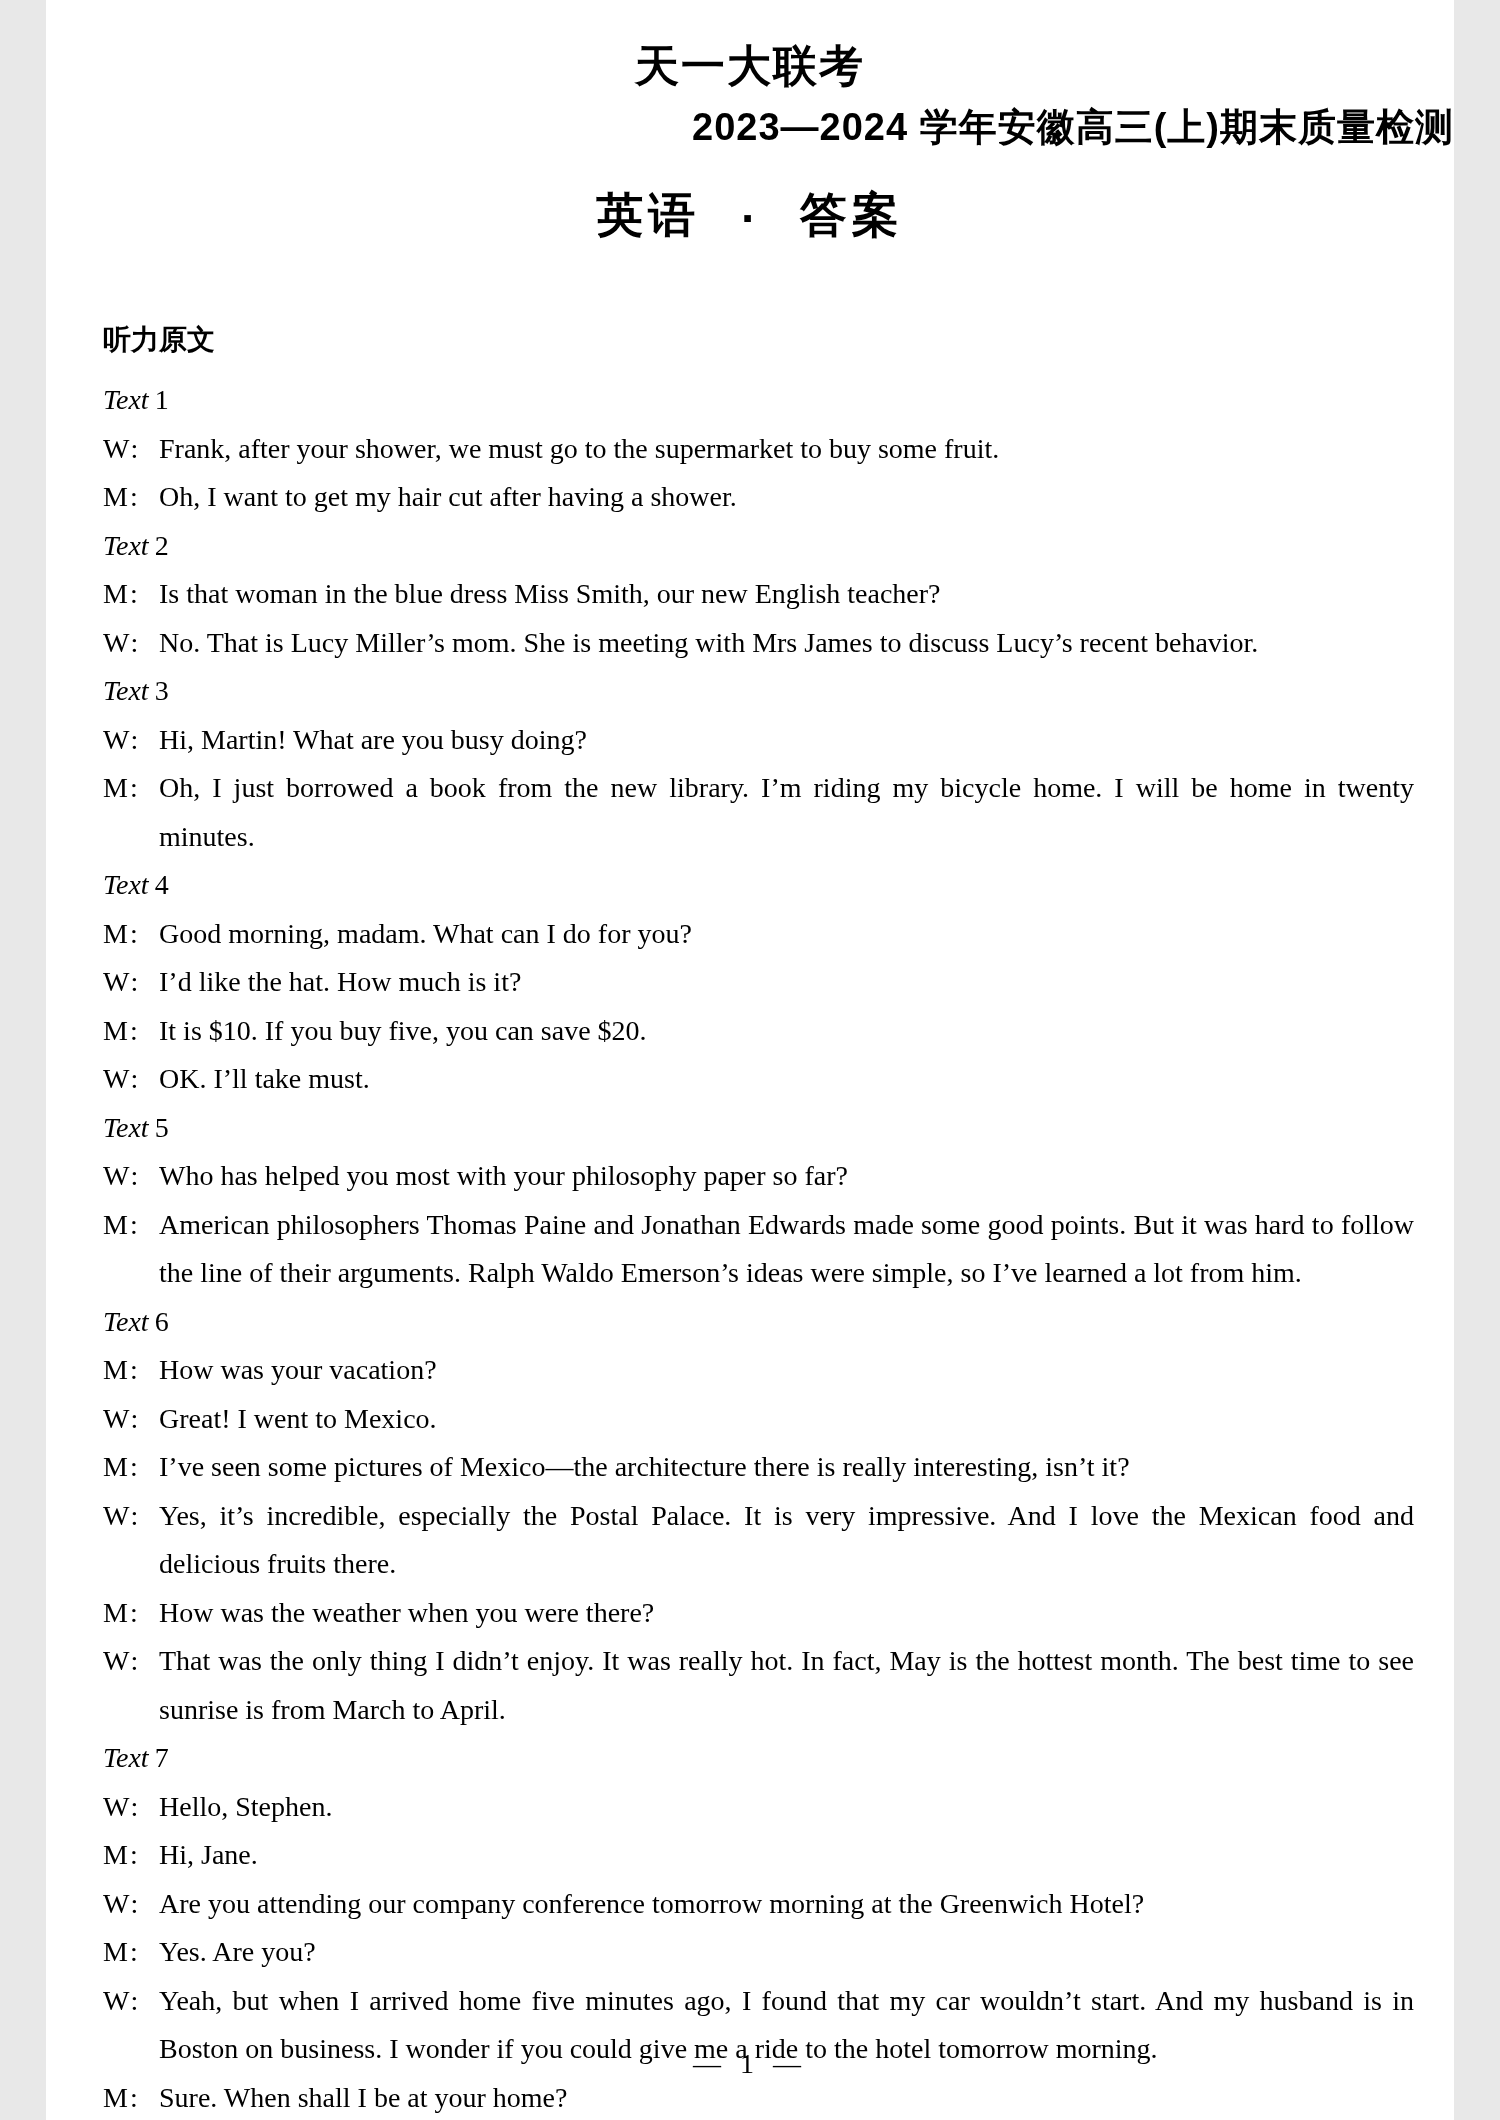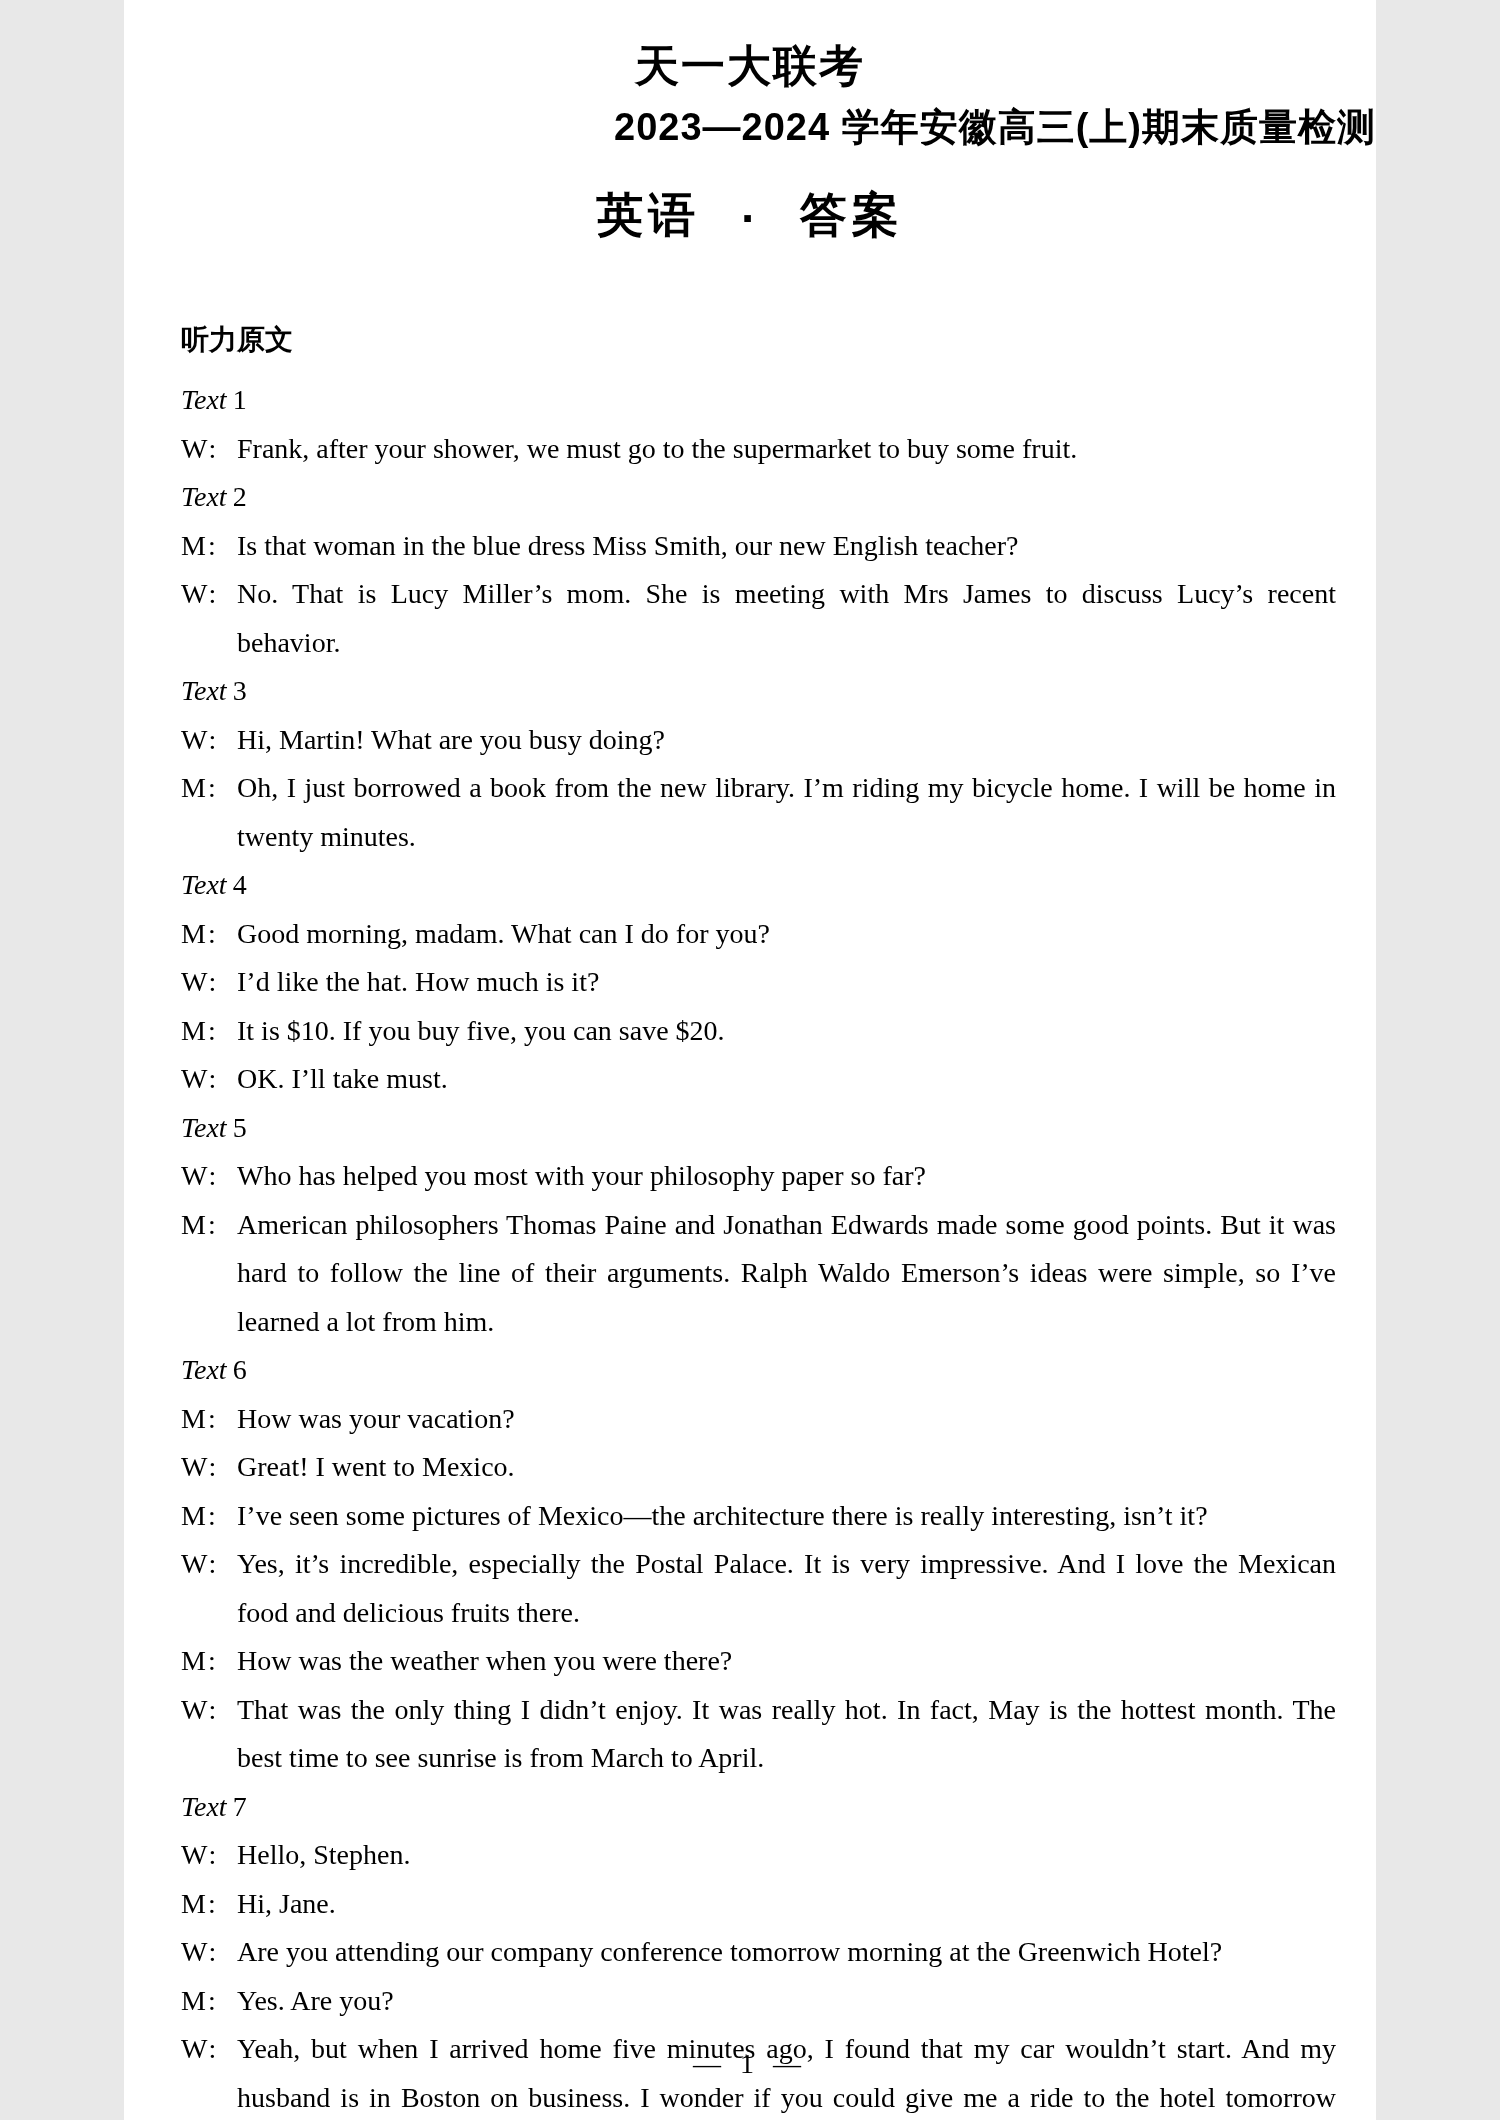--- a/index.html
+++ b/index.html
@@ -2,21 +2,21 @@
 <html><head>
 <meta charset="utf-8">
 <style>
   html, body {
     margin: 0;
     padding: 0;
     background: #e8e8e8;
   }
   .page {
     position: relative;
-    width: 1252px;
+    width: 1408px;
     height: 2120px;
     margin: 0 auto;
     background: #ffffff;
     color: #000;
     overflow: hidden;
     font-family: "Liberation Serif", "DejaVu Serif", serif;
   }
   header {
     text-align: center;
     padding-top: 40px;
@@ -103,20 +103,21 @@
     <h1 class="brand-title">天一大联考</h1>
     <h2 class="session-title">2023—2024 学年安徽高三(上)期末质量检测</h2>
     <h3 class="subject-title">英语 · 答案</h3>
   </header>
 
   <main>
     <div class="section-heading">听力原文</div>
     <div class="transcript" id="transcript">
         <p class="text-heading"><span class="text-word">Text</span><span class="text-number">1</span></p>
         <p class="dialogue"><span class="speaker">W:</span><span class="dtext">Frank, after your shower, we must go to the supermarket to buy some fruit.</span></p>
+        <p class="dialogue"><span class="speaker">M:</span><span class="dtext">Oh, I want to get my hair cut after having a shower.</span></p>
         <p class="text-heading"><span class="text-word">Text</span><span class="text-number">2</span></p>
         <p class="dialogue"><span class="speaker">M:</span><span class="dtext">Is that woman in the blue dress Miss Smith, our new English teacher?</span></p>
         <p class="dialogue"><span class="speaker">W:</span><span class="dtext">No. That is Lucy Miller’s mom. She is meeting with Mrs James to discuss Lucy’s recent behavior.</span></p>
         <p class="text-heading"><span class="text-word">Text</span><span class="text-number">3</span></p>
         <p class="dialogue"><span class="speaker">W:</span><span class="dtext">Hi, Martin! What are you busy doing?</span></p>
         <p class="dialogue"><span class="speaker">M:</span><span class="dtext">Oh, I just borrowed a book from the new library. I’m riding my bicycle home. I will be home in twenty minutes.</span></p>
         <p class="text-heading"><span class="text-word">Text</span><span class="text-number">4</span></p>
         <p class="dialogue"><span class="speaker">M:</span><span class="dtext">Good morning, madam. What can I do for you?</span></p>
         <p class="dialogue"><span class="speaker">W:</span><span class="dtext">I’d like the hat. How much is it?</span></p>
         <p class="dialogue"><span class="speaker">M:</span><span class="dtext">It is $10. If you buy five, you can save $20.</span></p>

